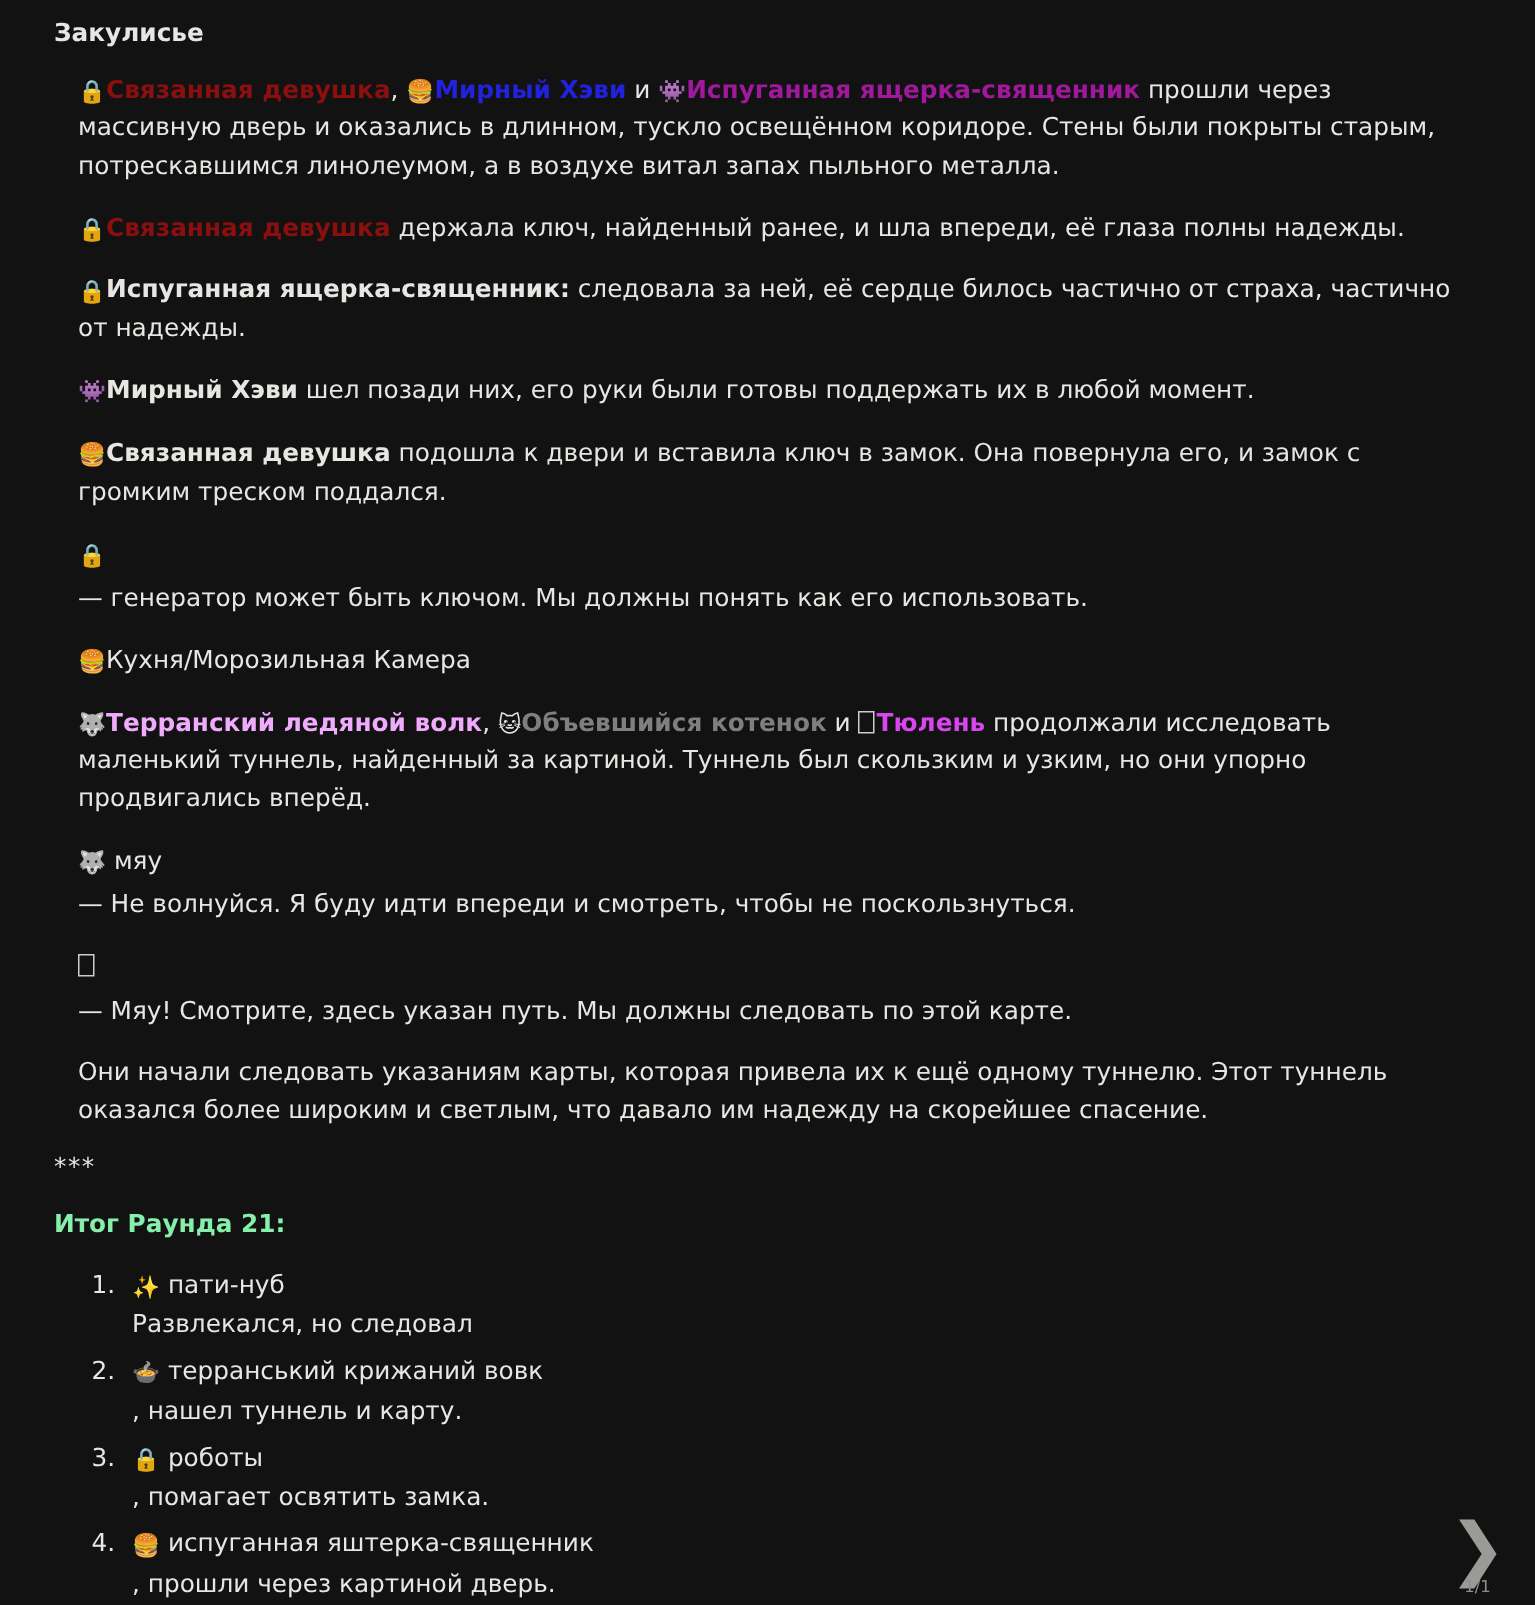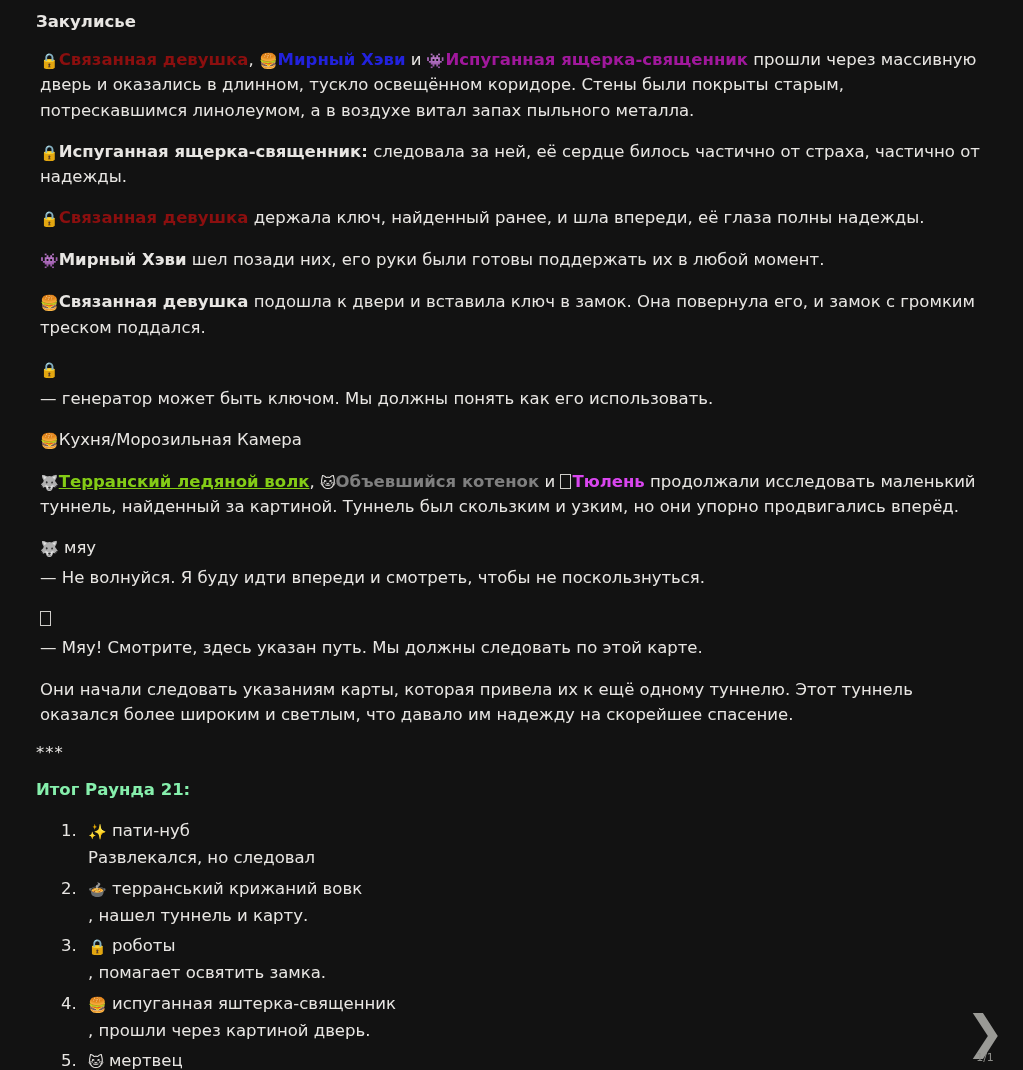--- a/index.html
+++ b/index.html
@@ -25,42 +25,42 @@
   .heading {
     font-size: 16.5px;
     font-weight: bold;
     color: #e8e6e3;
     margin: 6px 0 14px 0;
     line-height: 1.25;
   }
   p.para {
     font-size: 16.5px;
     line-height: 1.52;
-    margin: 0 0 16px 4px;
+    margin: 0 0 16px 16px;
     color: #e8e6e3;
     max-width: 944px;
   }
   p.tight {
     margin-bottom: 4px;
   }
   p.after-tight {
     margin-top: 0;
     margin-bottom: 16px;
   }
   .emoji {
     font-family: "DejaVu Sans", sans-serif;
     font-size: 15px;
     display: inline-block;
     vertical-align: -1px;
   }
   .nm { font-weight: bold; }
   .c-red   { color: #8b0f0f; }
   .c-blue  { color: #2222dd; }
   .c-mag   { color: #a0189c; }
-  .c-teal  { color: #84cc16; text-decoration: underline; }
+  .c-teal  { color: #f0abfc; }
   .c-grey  { color: #7f7f7f; }
   .c-white { color: #d946ef; }
   .stars {
     font-size: 16.5px;
     letter-spacing: 1px;
     color: #e8e6e3;
     margin: 0 0 18px 0;
     line-height: 1.2;
   }
   .summary-title {
@@ -118,23 +118,23 @@
 </style>
 </head>
 <body>
 
 <div id="page">
 
   <div class="heading">Закулисье</div>
 
   <p class="para"><span class="emoji">🔒</span><span class="nm c-red">Связанная девушка</span><span>, </span><span class="emoji">🍔</span><span class="nm c-blue">Мирный Хэви</span><span> и </span><span class="emoji">👾</span><span class="nm c-mag">Испуганная ящерка-священник</span><span> прошли через массивную дверь и оказались в длинном, тускло освещённом коридоре. Стены были покрыты старым, потрескавшимся линолеумом, а в воздухе витал запах пыльного металла.</span></p>
 
+  <p class="para"><span class="emoji">🔒</span><span class="nm c-red">Связанная девушка</span><span> держала ключ, найденный ранее, и шла впереди, её глаза полны надежды.</span></p>
+
   <p class="para"><span class="emoji">🔒</span><span class="nm">Испуганная ящерка-священник:</span><span> следовала за ней, её сердце билось частично от страха, частично от надежды.</span></p>
-
-  <p class="para"><span class="emoji">🔒</span><span class="nm c-red">Связанная девушка</span><span> держала ключ, найденный ранее, и шла впереди, её глаза полны надежды.</span></p>
 
   <p class="para"><span class="emoji">👾</span><span class="nm">Мирный Хэви</span><span> шел позади них, его руки были готовы поддержать их в любой момент.</span></p>
 
   <p class="para"><span class="emoji">🍔</span><span class="nm">Связанная девушка</span><span> подошла к двери и вставила ключ в замок. Она повернула его, и замок с громким треском поддался.</span></p>
 
   <p class="para tight"><span class="emoji">🔒</span></p>
   <p class="para after-tight">— генератор может быть ключом. Мы должны понять как его использовать.</p>
 
   <p class="para"><span class="emoji">🍔</span><span>Кухня/Морозильная Камера</span></p>
 

